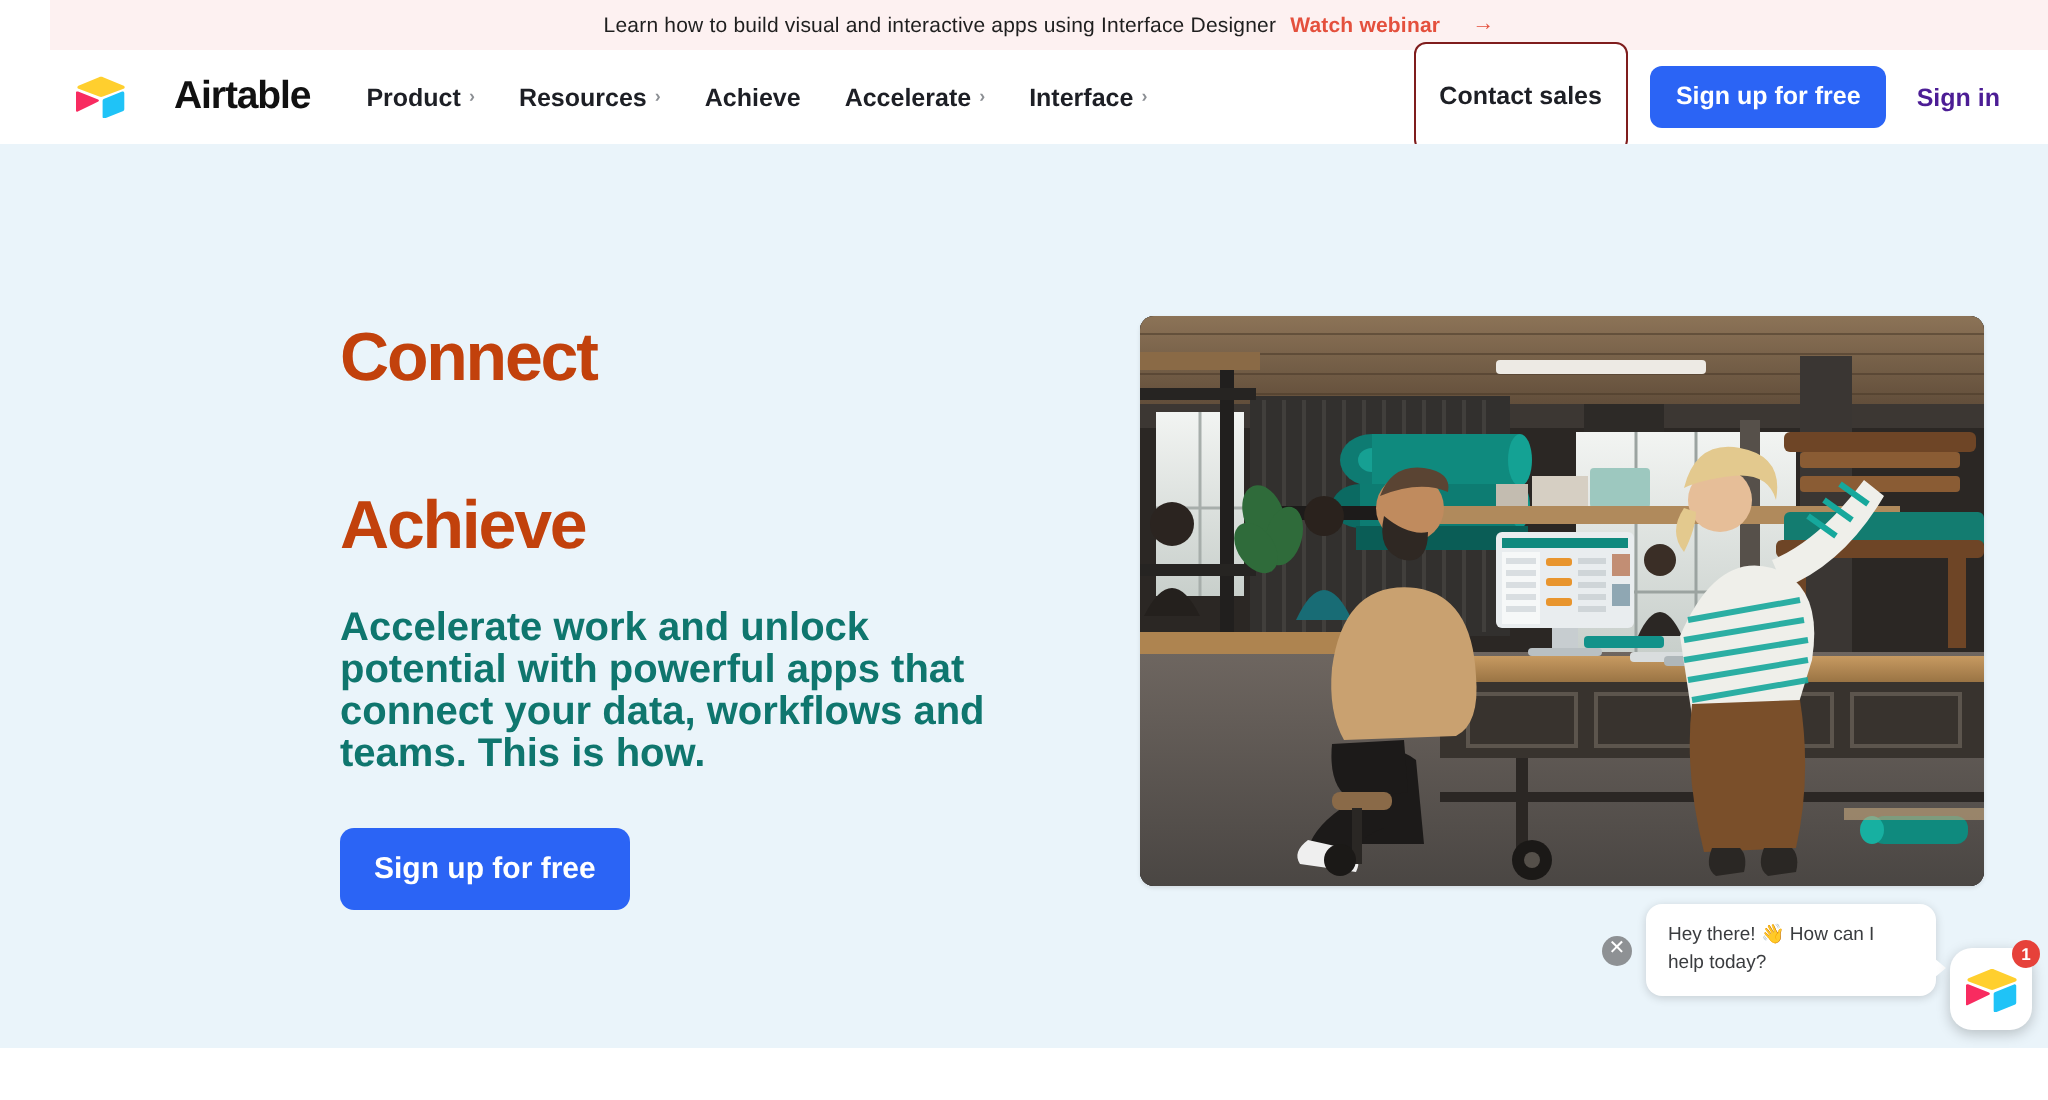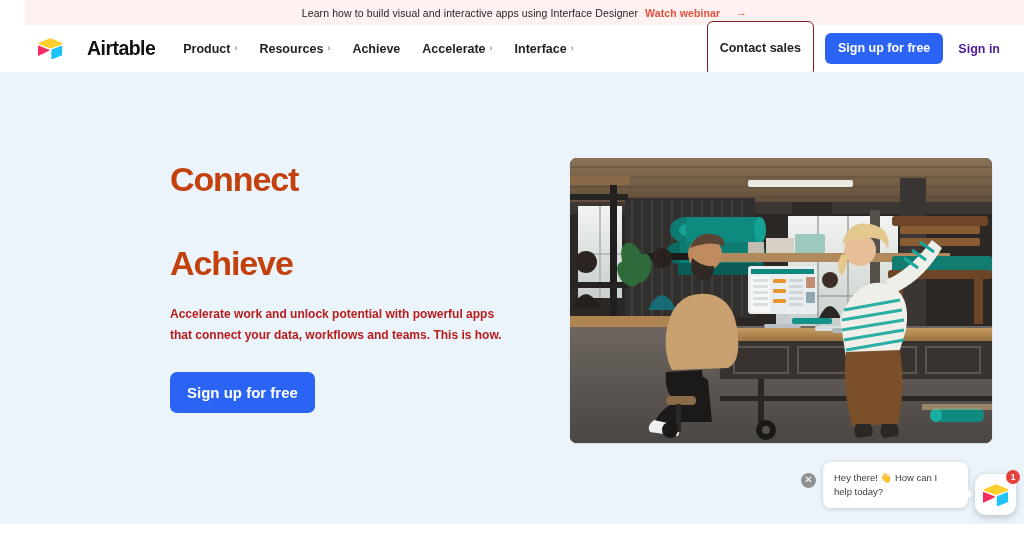--- a/index.html
+++ b/index.html
@@ -134,24 +134,24 @@
   .hero-copy { width: 340px; flex: none; }
   .hero-title {
     font-size: 34px;
     line-height: 42px;
     font-weight: 700;
     color: #c2410c;
     letter-spacing: -1.1px;
   }
   .hero-sub {
     margin-top: 20px;
-    font-size: 12px;
+    font-size: 20px;
     line-height: 21px;
     font-weight: 600;
-    color: #b91c1c;
+    color: #0f766e;
     max-width: 335px;
   }
   .hero-cta {
     margin-top: 26px;
     display: inline-block;
     background: #2B64F5;
     color: #ffffff;
     font-size: 15px;
     font-weight: 700;
     padding: 12px 17px;
@@ -203,21 +203,21 @@
   .chat-bubble {
     position: relative;
     background: #ffffff;
     border-radius: 8px;
     padding: 9px 11px;
     width: 145px;
     font-size: 9.5px;
     line-height: 14px;
     color: #3A3C3F;
     box-shadow: 0 1px 5px rgba(0,0,0,.16);
-    margin-bottom: 12px;
+    margin-bottom: 22px;
   }
   .chat-bubble:after {
     content: "";
     position: absolute;
     right: -5px;
     bottom: 9px;
     width: 0; height: 0;
     border-top: 5px solid transparent;
     border-bottom: 5px solid transparent;
     border-left: 6px solid #ffffff;

